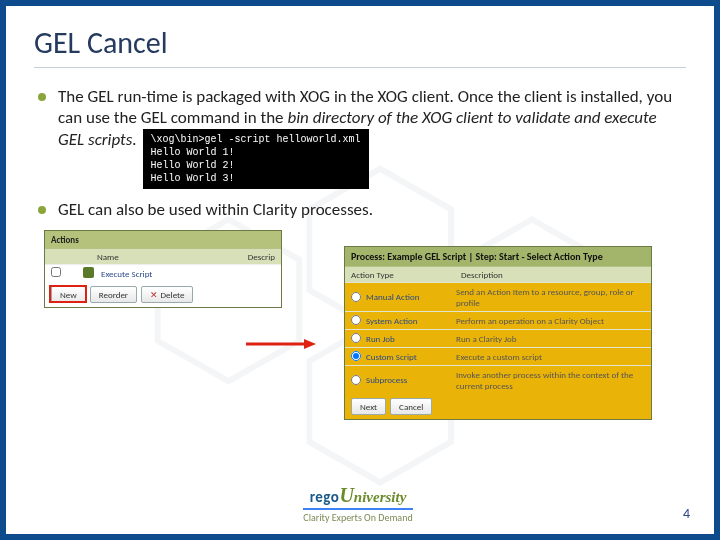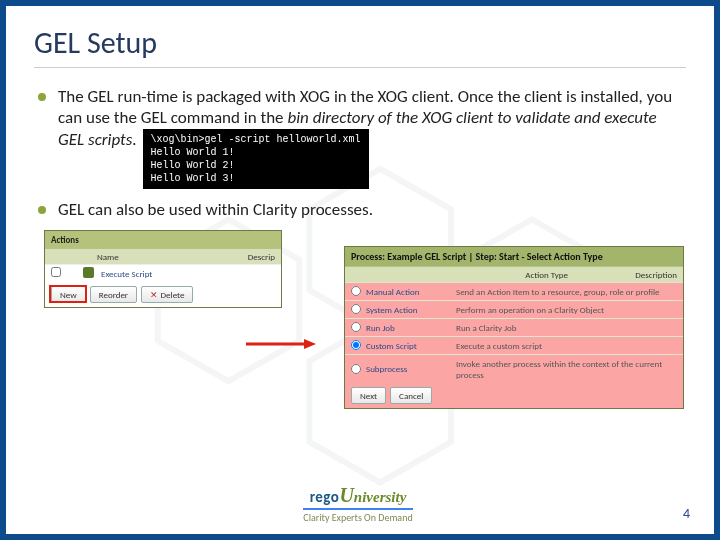--- a/index.html
+++ b/index.html
@@ -43,30 +43,30 @@
     font-family: "Courier New", monospace; font-size: 10px;
     padding: 4px 8px; margin-left: 2px; line-height: 1.3;
     white-space: pre;
   }
   .shots { position: relative; margin: 6px 0 0 10px; height: 170px; }
   .panel1 {
     position: absolute; left: 0; top: 0; width: 238px;
     border: 1px solid #6b7a45; background: #fff; font-size: 9px;
   }
   .panel2 {
-    position: absolute; left: 300px; top: 16px; width: 340px;
-    border: 1px solid #6b7a45; background: #fca5a5; font-size: 9px;
+    position: absolute; left: 300px; top: 16px; width: 308px;
+    border: 1px solid #6b7a45; background: #eab308; font-size: 9px;
   }
   .phead {
     background: #a3b56a; color: #111; font-weight: 700;
     padding: 3px 6px; font-size: 10px;
   }
   .cols {
     display: flex; background: #d7e0b8; color: #333;
-    font-size: 9px; padding: 2px 6px; border-top: 1px solid #b6c188; justify-content: flex-end;
+    font-size: 9px; padding: 2px 6px; border-top: 1px solid #b6c188;
   }
   .cols span:first-child { flex: 0 0 110px; }
   .prow {
     display: flex; align-items: center; gap: 5px;
     padding: 3px 6px; border-top: 1px solid #e2e6d0;
     color: #444;
   }
   .prow .lbl { flex: 0 0 85px; color: #2a4a8a; }
   .prow .desc { color: #555; }
   .actions-strip { background: #b4c27b; color: #222; padding: 3px 6px; font-weight: 700; font-size: 9px; }
@@ -127,21 +127,21 @@
       <g stroke="#5a6a80" stroke-width="6" fill="none">
         <polygon points="300,200 370,160 440,200 440,280 370,320 300,280"></polygon>
         <polygon points="150,250 220,210 290,250 290,330 220,370 150,330"></polygon>
         <polygon points="450,250 520,210 590,250 590,330 520,370 450,330"></polygon>
         <polygon points="300,350 370,310 440,350 440,430 370,470 300,430"></polygon>
       </g>
     </svg>
   </div>
 
   <div class="content">
-    <h1>GEL Setup</h1>
+    <h1>GEL Cancel</h1>
 
     <ul class="main">
       <li>
         <span>The GEL run-time is packaged with XOG in the XOG client. Once the client is installed, you can use the GEL command in the </span><span class="italic">bin directory of the XOG client to validate and execute GEL scripts.</span>
         <span class="terminal">\xog\bin&gt;gel -script helloworld.xml
 Hello World 1!
 Hello World 2!
 Hello World 3!</span>
       </li>
       <li>GEL can also be used within Clarity processes.</li>

